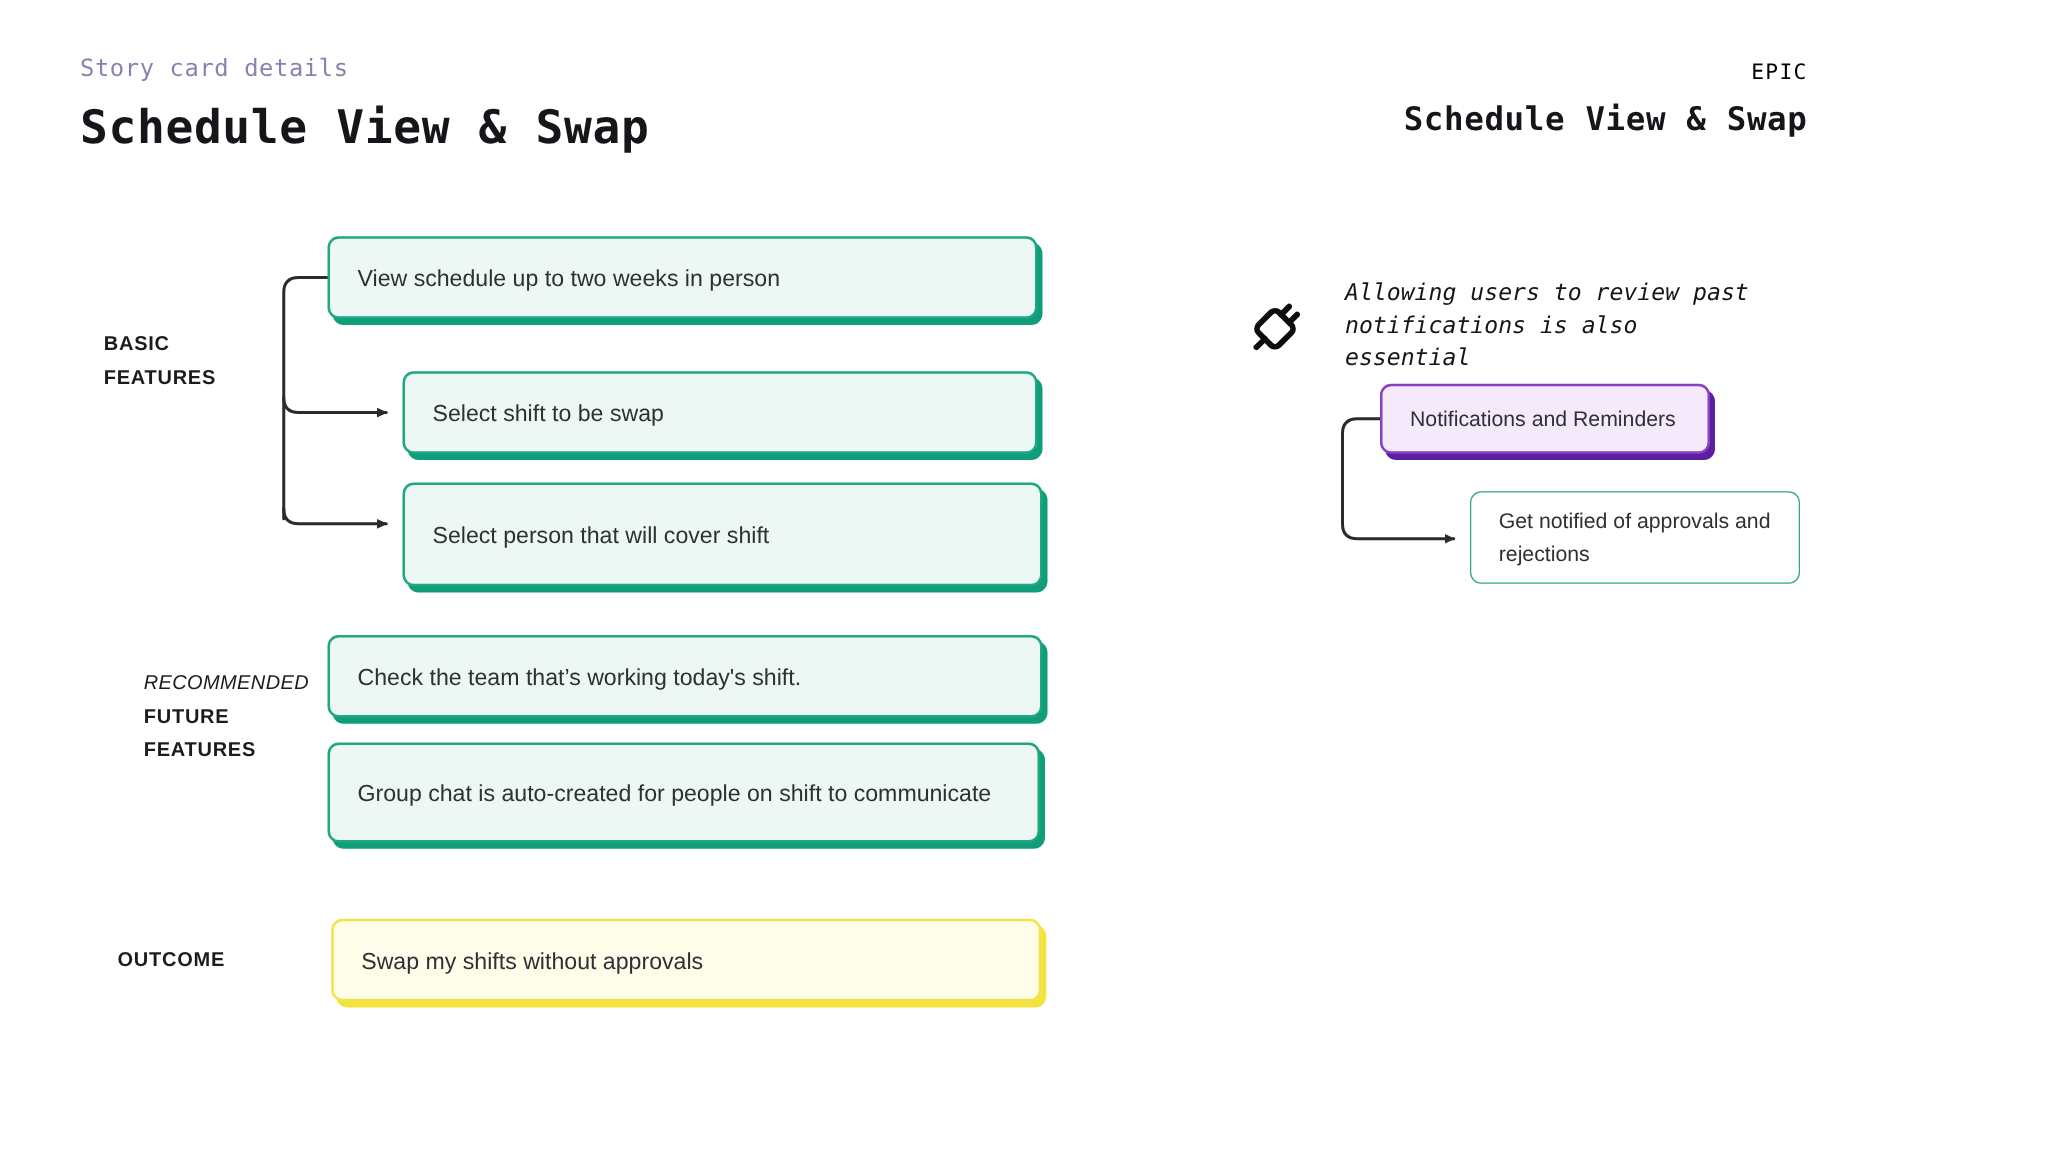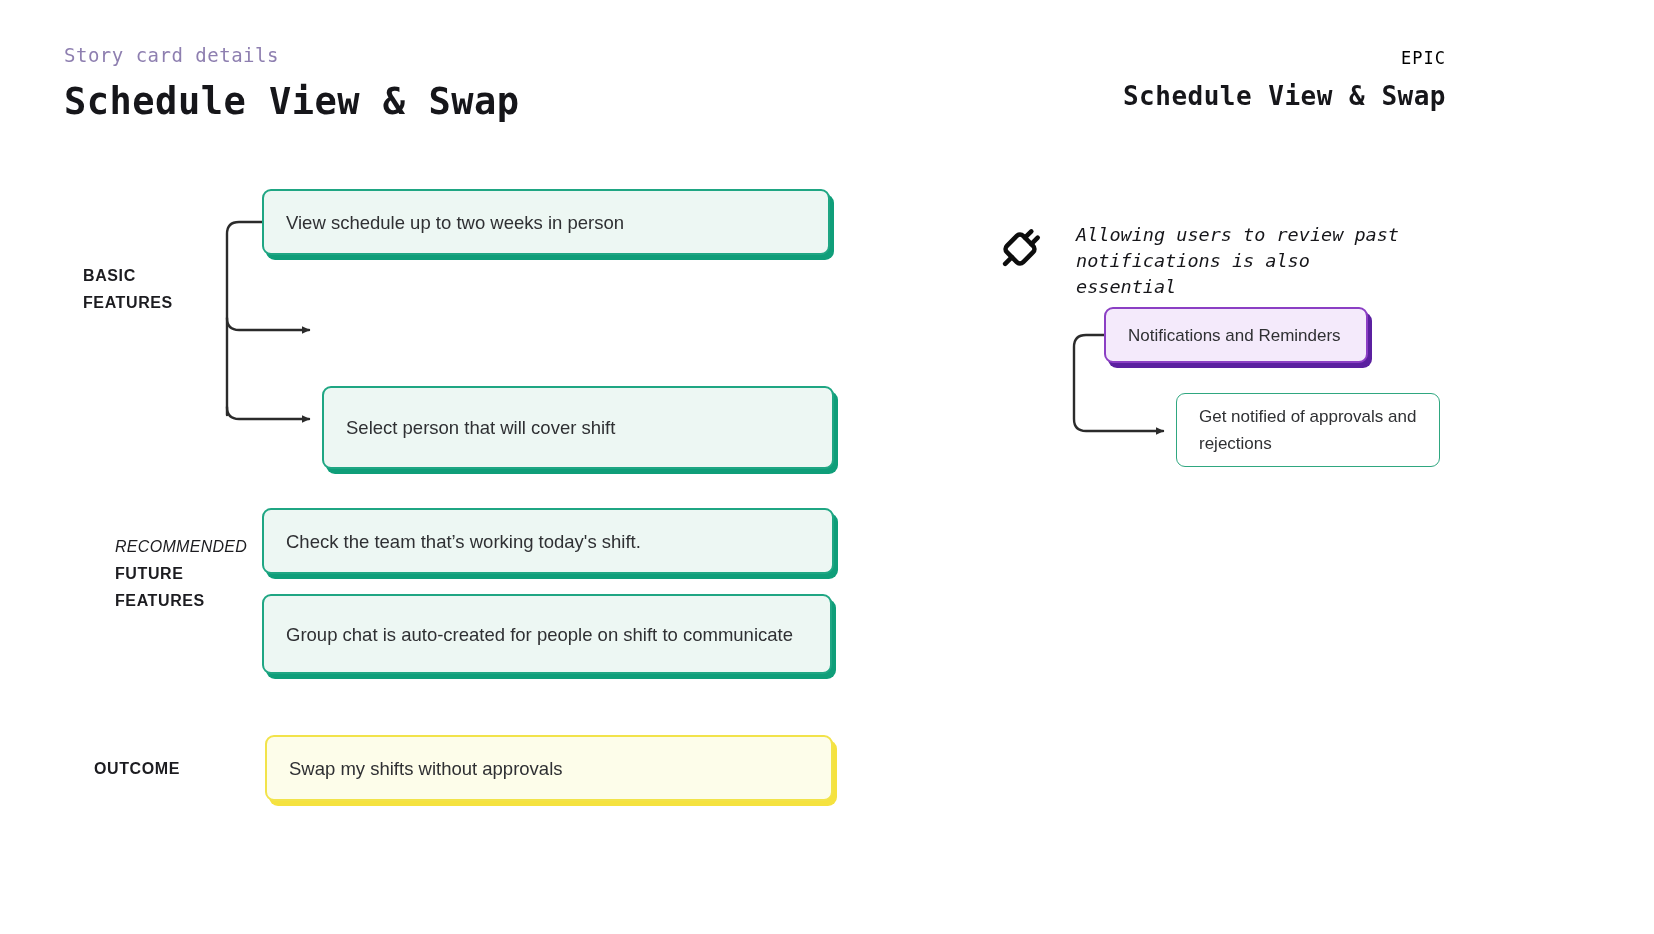--- a/index.html
+++ b/index.html
@@ -134,21 +134,21 @@
   #card-outcome   { left: 265px; top: 735px; width: 568px; height: 66px; }
   #card-notif     { left: 1104px; top: 307px; width: 264px; height: 56px; }
   #card-approvals { left: 1176px; top: 393px; width: 264px; height: 74px; }
 
   
   .note-wrap {
     position: absolute;
     left: 996px;
     top: 222px;
     display: flex;
-    align-items: flex-start;
+    align-items: center;
   }
   .plug-icon {
     width: 48px;
     height: 48px;
     flex: 0 0 48px;
     margin-top: 3px;
   }
   .note-text {
     margin-left: 32px;
     font-family: "DejaVu Sans Mono", "Liberation Mono", monospace;
@@ -210,20 +210,23 @@
 
     <path d="M227,407 Q227,419 239,419 L309,419" fill="none" stroke="#2b2b2b" stroke-width="2.4" stroke-linecap="round" marker-end="url(#arrow)"></path>
 
     <path d="M1104,335 L1086,335 Q1074,335 1074,347 L1074,419 Q1074,431 1086,431 L1163,431" fill="none" stroke="#2b2b2b" stroke-width="2.4" stroke-linecap="round" marker-end="url(#arrow)"></path>
   </svg>
 
   <div class="card teal" id="card-view">
     <span class="card-text">View schedule up to two weeks in person</span>
   </div>
 
+  <div class="card teal" id="card-swap">
+    <span class="card-text">Select shift to be swap</span>
+  </div>
 
   <div class="card teal" id="card-person">
     <span class="card-text">Select person that will cover shift</span>
   </div>
 
   <div class="card teal" id="card-team">
     <span class="card-text">Check the team that’s working today's shift.</span>
   </div>
 
   <div class="card teal" id="card-group">

